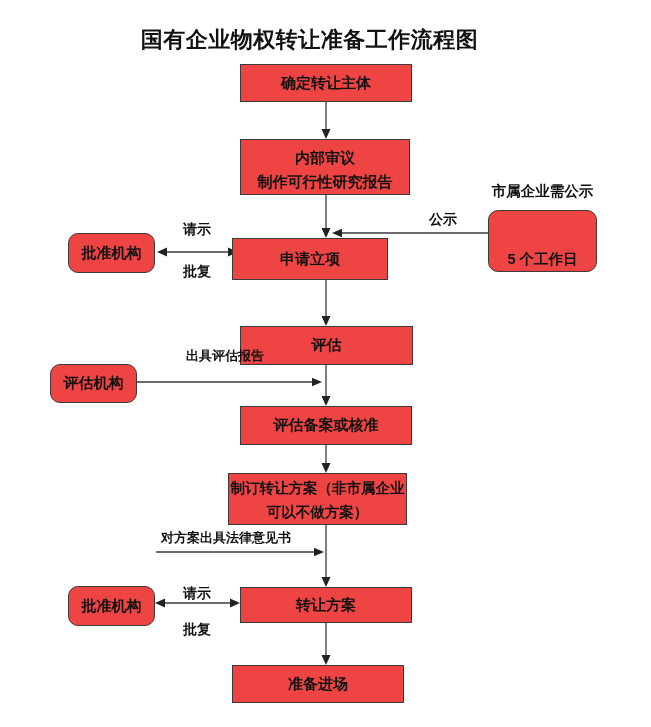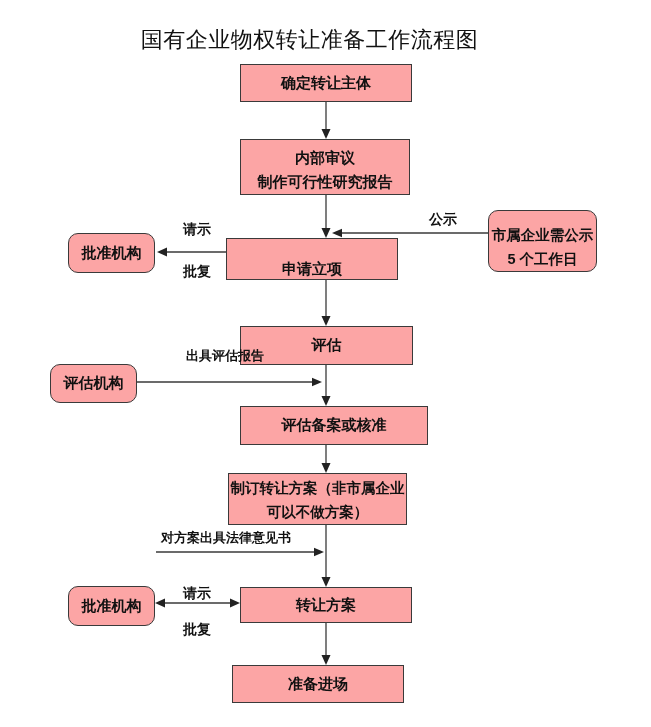--- a/index.html
+++ b/index.html
@@ -15,61 +15,61 @@
     background: #ffffff;
     overflow: hidden;
   }
   .title {
     position: absolute;
     left: 137px;
     top: 25px;
     width: 345px;
     margin: 0;
     font-size: 22px;
-    font-weight: normal;
+    font-weight: bold;
     color: #111111;
     text-align: center;
     white-space: nowrap;
     letter-spacing: 0.5px;
   }
   .connectors {
     position: absolute;
     left: 0;
     top: 0;
   }
   .box {
     position: absolute;
     box-sizing: border-box;
     border: 1.2px solid #3a3a3a;
-    background: #fca5a5;
+    background: #ef4444;
     color: #111111;
     font-weight: bold;
     font-size: 15px;
     display: flex;
     flex-direction: column;
     align-items: center;
     justify-content: center;
     text-align: center;
     white-space: nowrap;
   }
   .box.two-line { justify-content: flex-end; }
   .box.two-line span { line-height: 24px; }
   .rounded { border-radius: 10px; }
 
   .b-determine   { left: 240px; top: 64px;  width: 172px; height: 38px; }
   .b-review      { left: 240px; top: 139px; width: 170px; height: 56px; padding-top: 10px; }
-  .b-apply       { left: 226px; top: 238px; width: 172px; height: 42px; justify-content: flex-end; }
+  .b-apply       { left: 232px; top: 238px; width: 156px; height: 42px; }
   .b-eval        { left: 240px; top: 326px; width: 173px; height: 39px; justify-content: center; }
-  .b-filing      { left: 240px; top: 406px; width: 188px; height: 39px; }
+  .b-filing      { left: 240px; top: 406px; width: 172px; height: 39px; }
   .b-makeplan    { left: 228px; top: 473px; width: 179px; height: 52px; padding-top: 2px; font-size: 14.5px; }
   .b-transfer    { left: 240px; top: 587px; width: 172px; height: 36px; }
   .b-entry       { left: 232px; top: 665px; width: 172px; height: 38px; }
 
   .b-approval1   { left: 68px;  top: 233px; width: 87px;  height: 40px; }
-  .b-notice      { left: 488px; top: 210px; width: 109px; height: 62px; padding-top: 5px; font-size: 14.5px; }
+  .b-notice      { left: 488px; top: 210px; width: 109px; height: 62px; padding-top: 5px; font-size: 14.5px; gap: 44px; }
   .b-notice span { line-height: 26px; }
   .b-evalagency  { left: 50px;  top: 364px; width: 87px;  height: 39px; }
   .b-lawfirm     { left: 70px;  top: 515px; width: 86px;  height: 39px; }
   .b-approval2   { left: 68px;  top: 586px; width: 87px;  height: 40px; }
 
   .lbl {
     position: absolute;
     color: #111111;
     font-weight: bold;
     font-size: 14px;

